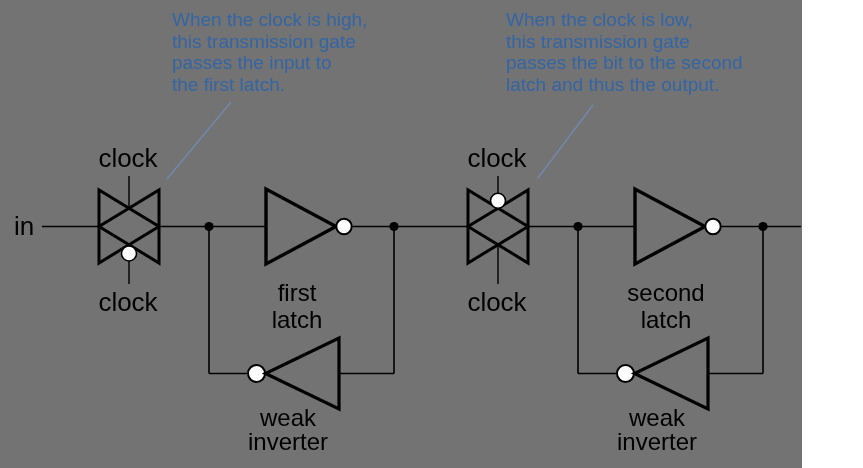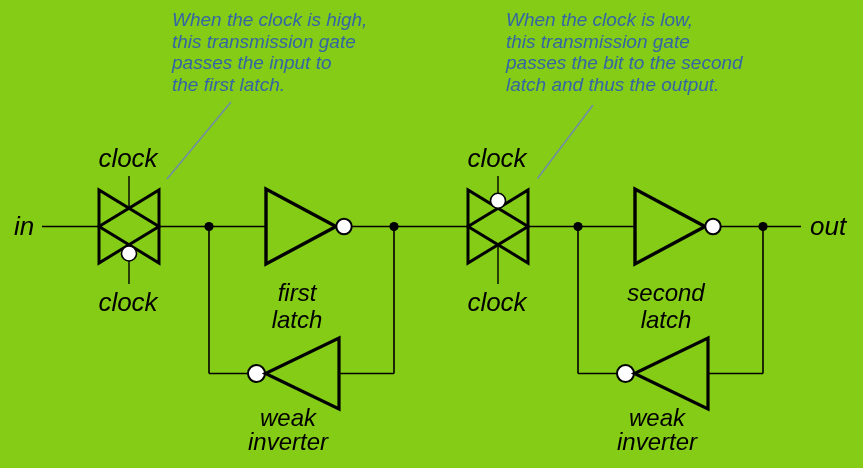--- a/index.html
+++ b/index.html
@@ -1,22 +1,21 @@
 <!DOCTYPE html>
 <html><head>
 <meta charset="utf-8">
 <style>
   html,body{margin:0;padding:0;background:#ffffff;}
   .stage{
     position:relative;
-    width:863px;height:468px;
-    background:#84cc16;
+    width:802px;height:468px;
+    background:#737373;
     font-family:"Liberation Sans", sans-serif;
     overflow:hidden;
-    font-style:italic;
   }
   svg{display:block;}
   .wire{stroke:#000000;stroke-width:1.6;fill:none;}
   .stub{stroke:#000000;stroke-width:1.4;fill:none;}
   .gate{stroke:#000000;stroke-width:3;fill:none;stroke-linejoin:miter;}
   .tri{stroke:#000000;stroke-width:3.4;fill:none;stroke-linejoin:miter;}
   .tri-weak{stroke:#000000;stroke-width:3.2;fill:none;stroke-linejoin:miter;}
   .bubble{stroke:#000000;stroke-width:2;fill:#ffffff;}
   .bubble-gate{stroke:#000000;stroke-width:1.6;fill:#ffffff;}
   .dot{fill:#000000;stroke:none;}

